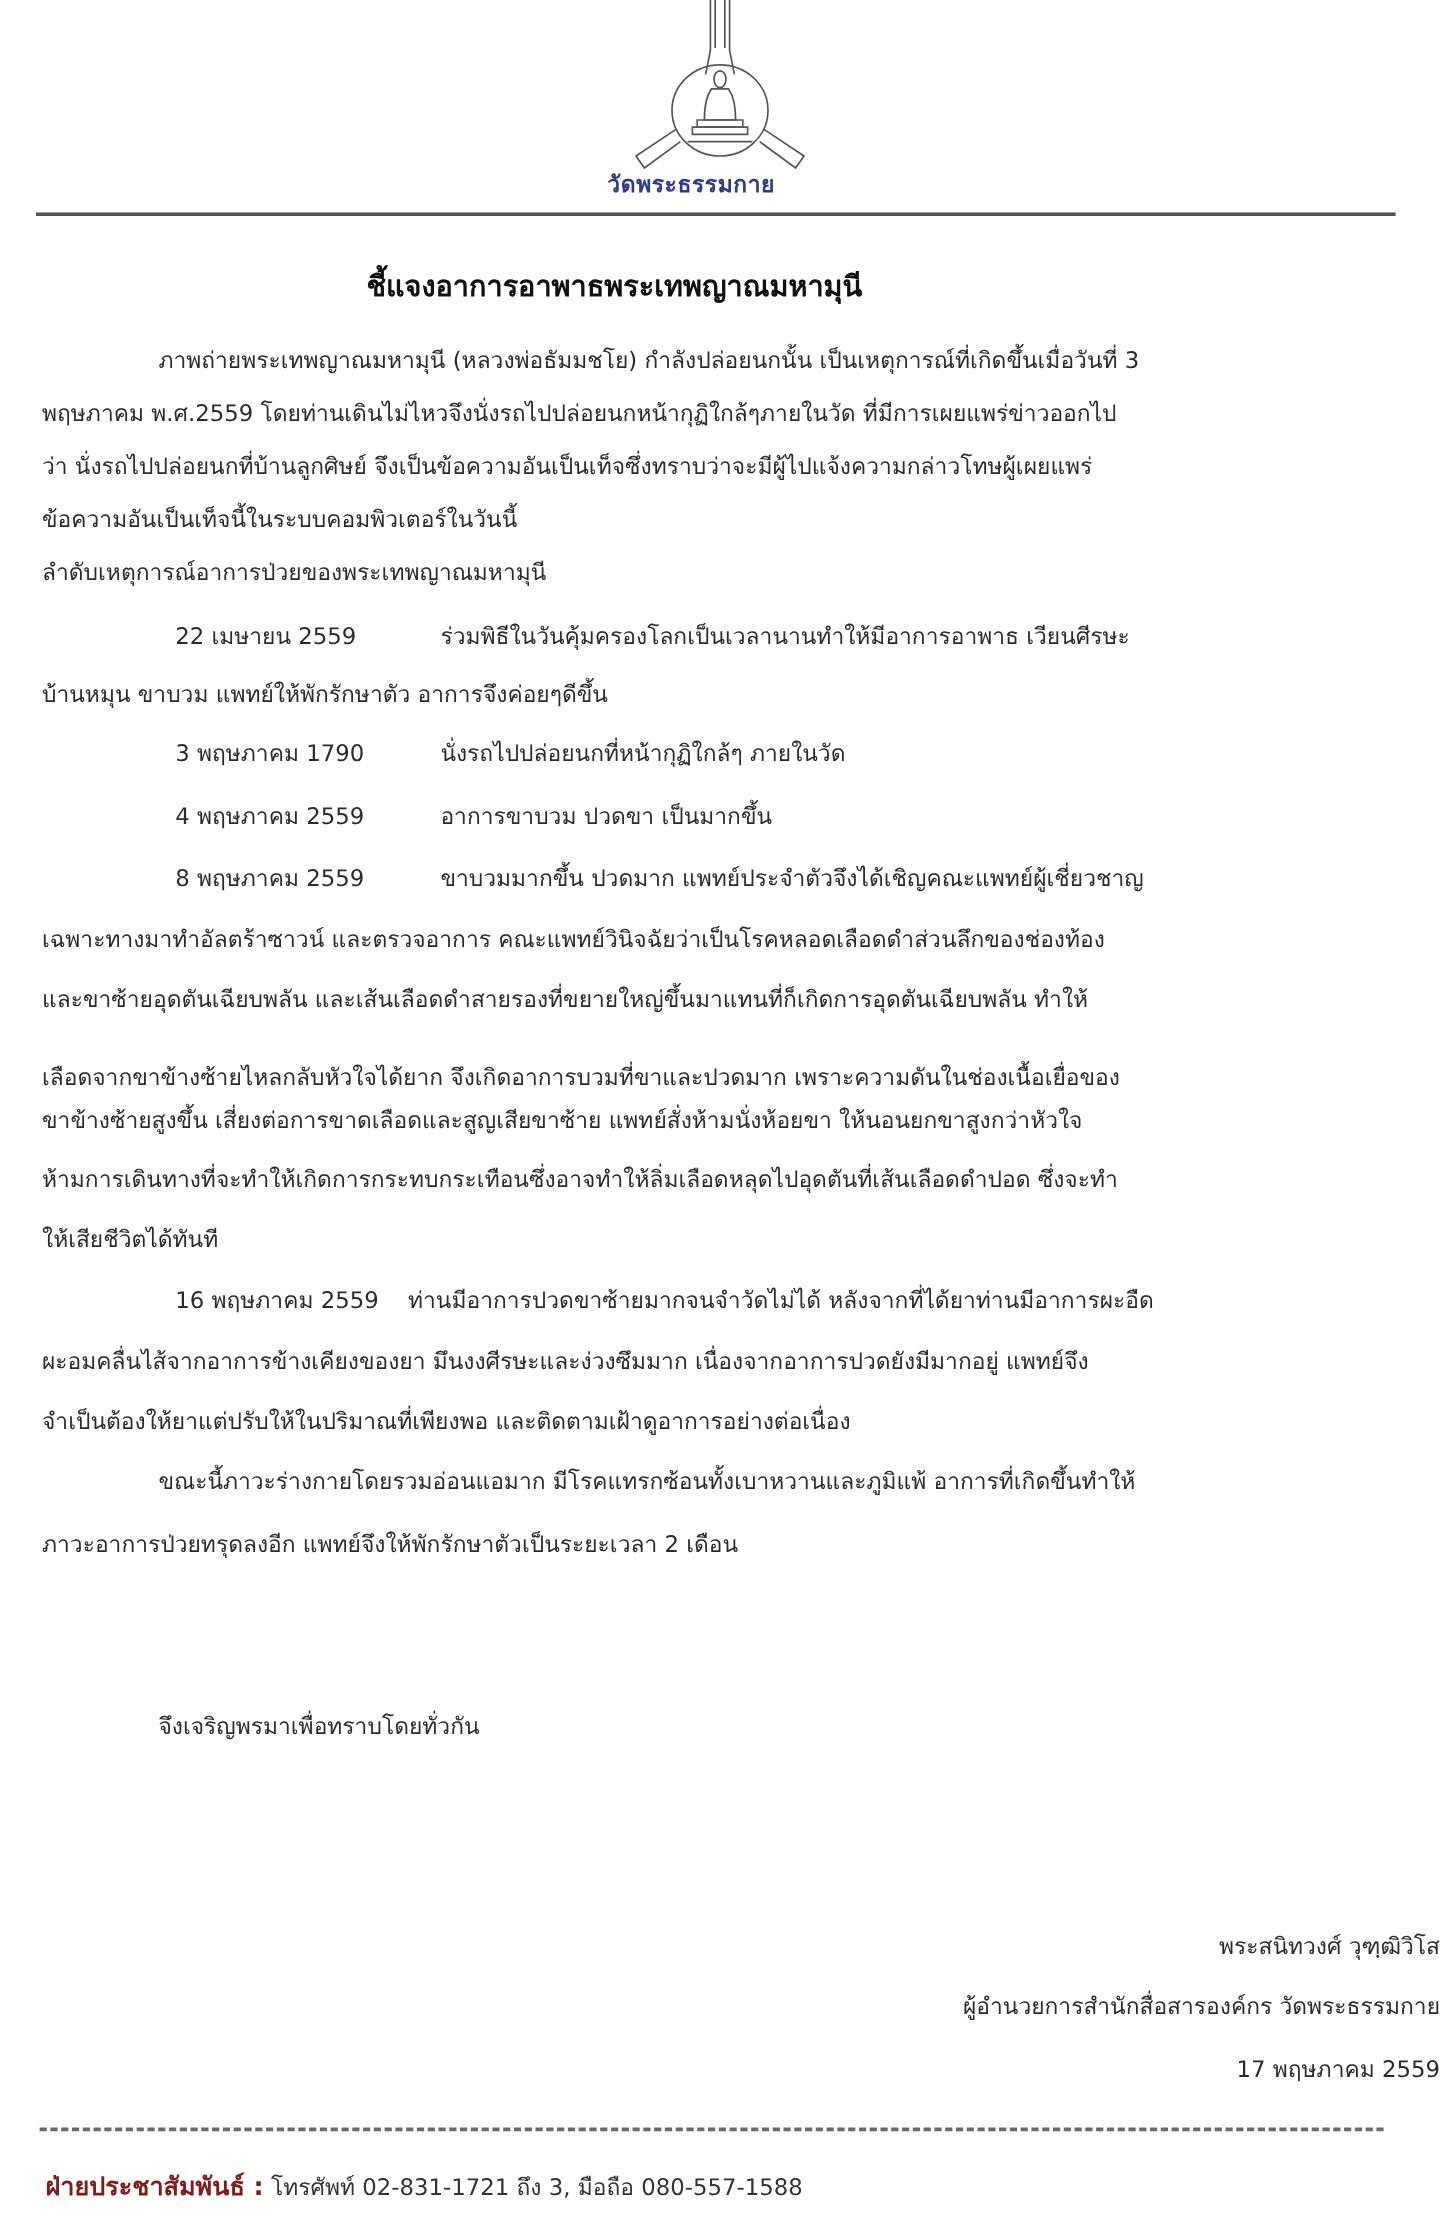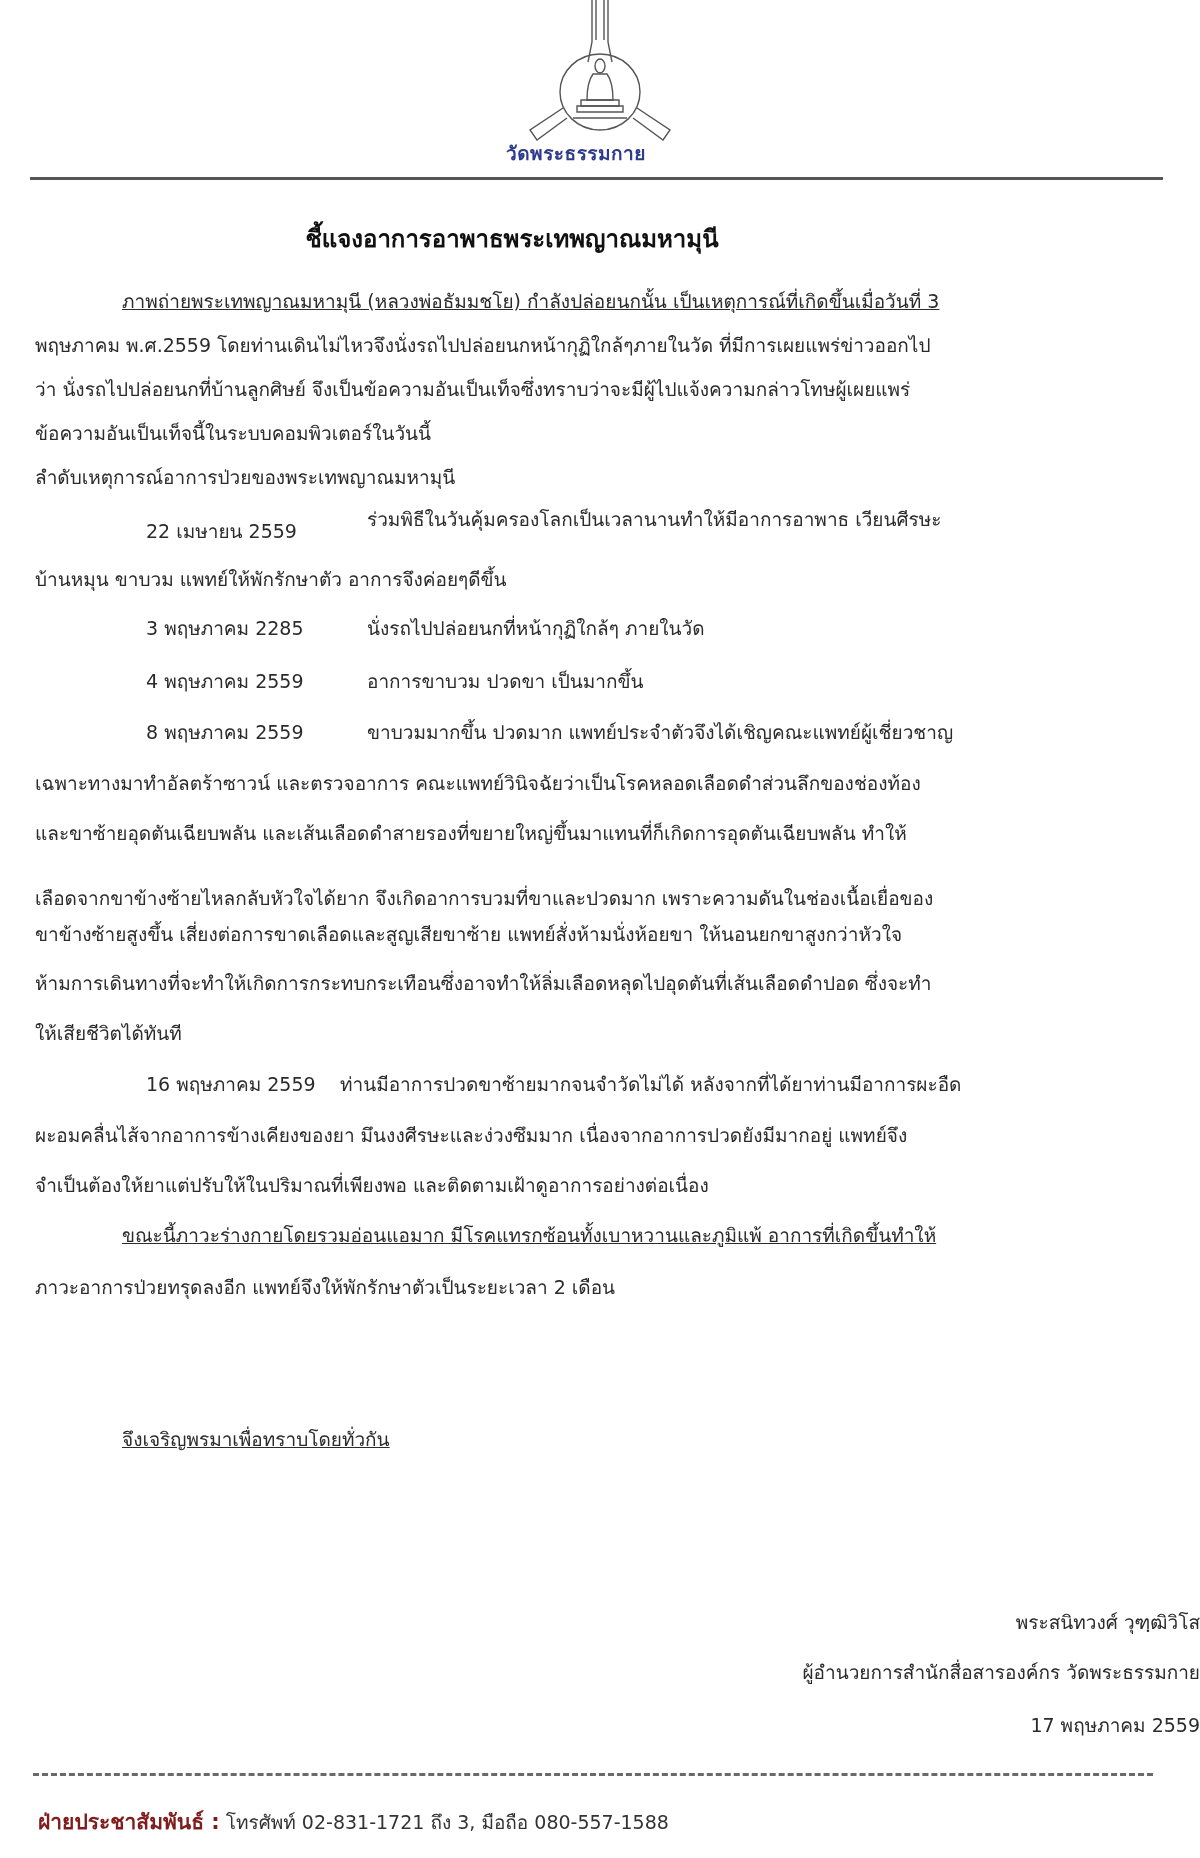--- a/index.html
+++ b/index.html
@@ -5,21 +5,21 @@
   html, body { margin:0; padding:0; background:#ffffff; }
   body { width:1200px; height:1858px; position:relative; overflow:hidden;
          font-family:"DejaVu Sans", "Liberation Sans", sans-serif; color:#2a2a2a; }
   .logo { position:absolute; left:515px; top:0; width:170px; height:170px; }
   .logo-caption { position:absolute; left:0; width:1152px; top:138px; text-align:center;
                   font-size:19px; font-weight:bold; color:#2e3a8c; letter-spacing:0.5px; }
   .rule { position:absolute; left:30px; width:1133px; top:177px; height:3px; background:#555; }
   .title { position:absolute; left:0; width:1024px; top:219px; text-align:center;
            font-size:24px; font-weight:bold; color:#111; }
   .line { position:absolute; left:35px; font-size:19px; line-height:26px; color:#2b2b2b; white-space:nowrap; }
-  .indent { left:122px;text-decoration:underline; }
+  .indent { left:132px; }
   .date { position:absolute; left:120px; font-size:19px; line-height:26px; color:#2b2b2b; white-space:nowrap;margin-left:26px; }
   .desc { position:absolute; left:367px; font-size:19px; line-height:26px; color:#2b2b2b; white-space:nowrap; }
   .center { position:absolute; left:0; width:1200px; text-align:right; font-size:19px; line-height:26px; color:#2b2b2b; }
   .dash { position:absolute; left:33px; width:1120px; top:1773px; height:0;
           border-top:3px dashed #6a6a6a; }
   .footer { position:absolute; left:38px; top:1808px; font-size:19px; line-height:28px; white-space:nowrap; color:#333; }
   .footer b { font-size:21px; color:#7f1d1d; }
 </style>
 </head>
 <body>
@@ -51,24 +51,24 @@
 <div class="title">ชี้แจงอาการอาพาธพระเทพญาณมหามุนี</div>
 
 <div class="line indent" style="top:288px">ภาพถ่ายพระเทพญาณมหามุนี (หลวงพ่อธัมมชโย) กำลังปล่อยนกนั้น เป็นเหตุการณ์ที่เกิดขึ้นเมื่อวันที่ 3</div>
 <div class="line" style="top:332px">พฤษภาคม พ.ศ.2559 โดยท่านเดินไม่ไหวจึงนั่งรถไปปล่อยนกหน้ากุฏิใกล้ๆภายในวัด ที่มีการเผยแพร่ข่าวออกไป</div>
 <div class="line" style="top:376px">ว่า นั่งรถไปปล่อยนกที่บ้านลูกศิษย์  จึงเป็นข้อความอันเป็นเท็จซึ่งทราบว่าจะมีผู้ไปแจ้งความกล่าวโทษผู้เผยแพร่</div>
 <div class="line" style="top:420px">ข้อความอันเป็นเท็จนี้ในระบบคอมพิวเตอร์ในวันนี้</div>
 
 <div class="line" style="top:464px">ลำดับเหตุการณ์อาการป่วยของพระเทพญาณมหามุนี</div>
 
 <div class="date" style="top:518px">22 เมษายน 2559</div>
-<div class="desc" style="top:506px">ร่วมพิธีในวันคุ้มครองโลกเป็นเวลานานทำให้มีอาการอาพาธ เวียนศีรษะ</div>
+<div class="desc" style="top:518px">ร่วมพิธีในวันคุ้มครองโลกเป็นเวลานานทำให้มีอาการอาพาธ เวียนศีรษะ</div>
 <div class="line" style="top:566px">บ้านหมุน ขาบวม แพทย์ให้พักรักษาตัว อาการจึงค่อยๆดีขึ้น</div>
 
-<div class="date" style="top:615px">3 พฤษภาคม 2285</div>
+<div class="date" style="top:615px">3 พฤษภาคม 1790</div>
 <div class="desc" style="top:615px">นั่งรถไปปล่อยนกที่หน้ากุฏิใกล้ๆ ภายในวัด</div>
 
 <div class="date" style="top:668px">4 พฤษภาคม 2559</div>
 <div class="desc" style="top:668px">อาการขาบวม ปวดขา เป็นมากขึ้น</div>
 
 <div class="date" style="top:719px">8 พฤษภาคม 2559</div>
 <div class="desc" style="top:719px">ขาบวมมากขึ้น ปวดมาก แพทย์ประจำตัวจึงได้เชิญคณะแพทย์ผู้เชี่ยวชาญ</div>
 <div class="line" style="top:770px">เฉพาะทางมาทำอัลตร้าซาวน์ และตรวจอาการ คณะแพทย์วินิจฉัยว่าเป็นโรคหลอดเลือดดำส่วนลึกของช่องท้อง</div>
 <div class="line" style="top:820px">และขาซ้ายอุดตันเฉียบพลัน  และเส้นเลือดดำสายรองที่ขยายใหญ่ขึ้นมาแทนที่ก็เกิดการอุดตันเฉียบพลัน ทำให้</div>
 <div class="line" style="top:885px">เลือดจากขาข้างซ้ายไหลกลับหัวใจได้ยาก จึงเกิดอาการบวมที่ขาและปวดมาก เพราะความดันในช่องเนื้อเยื่อของ</div>

